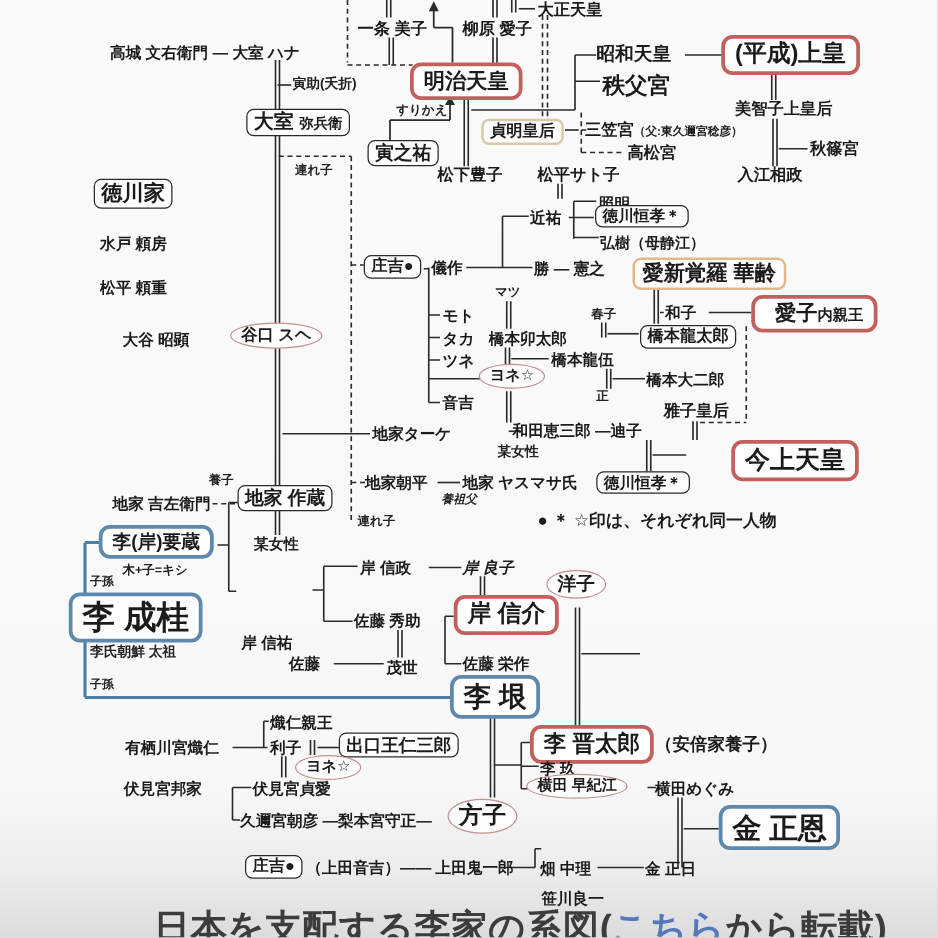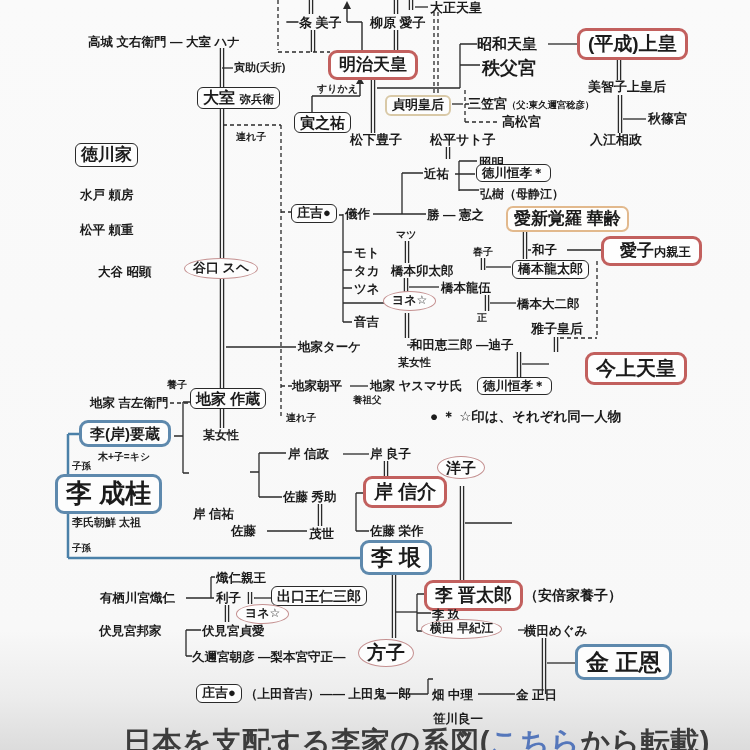--- a/index.html
+++ b/index.html
@@ -132,36 +132,36 @@
     <div class="node oval" style="left: 184px; top: 258px; font-size: 13px;">谷口 スヘ</div>
     <div class="node box-black" style="left: 291px; top: 204px; font-size: 13px;">庄吉●</div>
     <div class="node t" style="left: 345px; top: 207px;">儀作</div>
     <div class="node t" style="left: 354px; top: 246px;">モト</div>
     <div class="node t" style="left: 354px; top: 264px;">タカ</div>
     <div class="node t" style="left: 354px; top: 282px;">ツネ</div>
     <div class="node t" style="left: 354px; top: 315px;">音吉</div>
     <div class="node t" style="left: 298px; top: 340px;">地家ターケ</div>
     <div class="node t" style="left: 292px; top: 379px;">地家朝平</div>
     <div class="node t" style="left: 370px; top: 379px;">地家 ヤスマサ氏</div>
-    <div class="node ts" style="left: 353px; top: 395px; font-size: 9.5px;">養祖父</div>
+    <div class="node ts" style="left: 353px; top: 395px; font-size: 9.5px; font-style: italic;">養祖父</div>
     <div class="node ts" style="left: 236px; top: 131px; font-size: 10px;">連れ子</div>
     <div class="node ts" style="left: 286px; top: 412px; font-size: 10px;">連れ子</div>
     <div class="node ts" style="left: 167px; top: 379px; font-size: 10px;">養子</div>
     <div class="node t" style="left: 90px; top: 396px;">地家 吉左衛門</div>
     <div class="node box-black" style="left: 190px; top: 388px; font-size: 15px;">地家 作蔵</div>
     <div class="node ts" style="left: 203px; top: 429px; font-size: 12px;">某女性</div>
     <div class="node box-blue" style="left: 79px; top: 420px; font-size: 15px;">李(岸)要蔵</div>
     <div class="node ts" style="left: 98px; top: 451px; font-size: 10px;">木+子=キシ</div>
     <div class="node ts" style="left: 72px; top: 461px; font-size: 9.5px;">子孫</div>
     <div class="node box-blue" style="left: 55px; top: 474px; font-size: 26px;">李 成桂</div>
     <div class="node ts" style="left: 72px; top: 516px; font-size: 11px;">李氏朝鮮 太祖</div>
     <div class="node ts" style="left: 72px; top: 543px; font-size: 9.5px;">子孫</div>
     <div class="node t" style="left: 193px; top: 466px; margin-top: 41px;">岸 信祐</div>
     <div class="node t" style="left: 288px; top: 447px;">岸  信政</div>
-    <div class="node t" style="left: 370px; top: 447px;">岸  良子</div>
+    <div class="node t" style="left: 370px; top: 447px; font-style: italic;">岸  良子</div>
     <div class="node t" style="left: 283px; top: 490px;">佐藤 秀助</div>
     <div class="node t" style="left: 231px; top: 524px;">佐藤</div>
     <div class="node t" style="left: 309px; top: 527px;">茂世</div>
     <div class="node t" style="left: 370px; top: 524px;">佐藤 栄作</div>
     <div class="node box-red" style="left: 363px; top: 476px; font-size: 19px;">岸 信介</div>
     <div class="node oval" style="left: 437px; top: 456px; font-size: 15px;">洋子</div>
     <div class="node box-blue" style="left: 360px; top: 540px; font-size: 22px;">李 垠</div>
     <div class="node box-red" style="left: 328px; top: 50px; font-size: 17px;">明治天皇</div>
     <div class="node t" style="left: 286px; top: 16px; font-size: 13px;">一条 美子</div>
     <div class="node t" style="left: 370px; top: 16px; font-size: 13px;">柳原 愛子</div>

